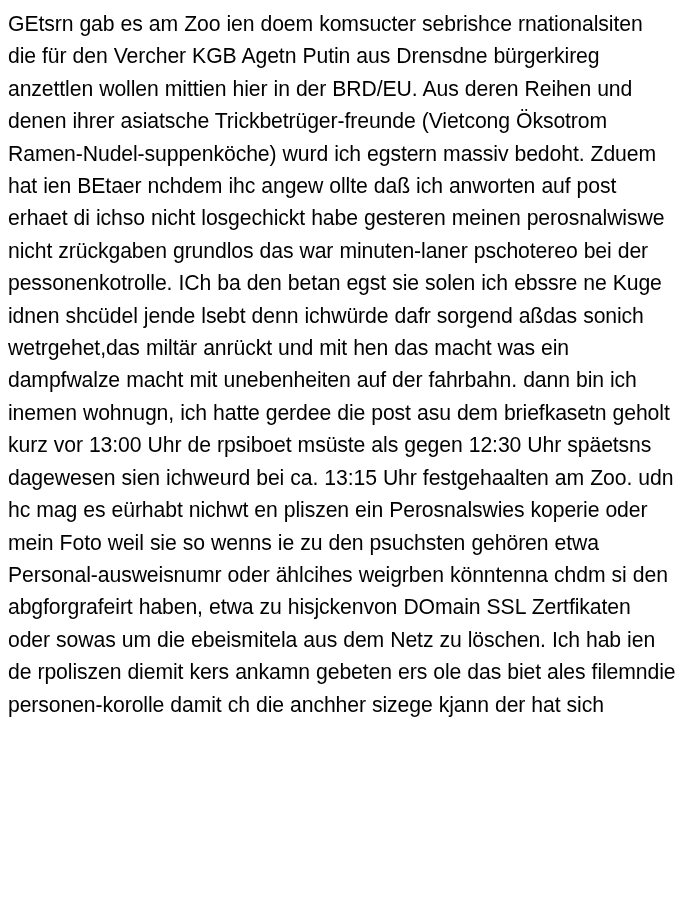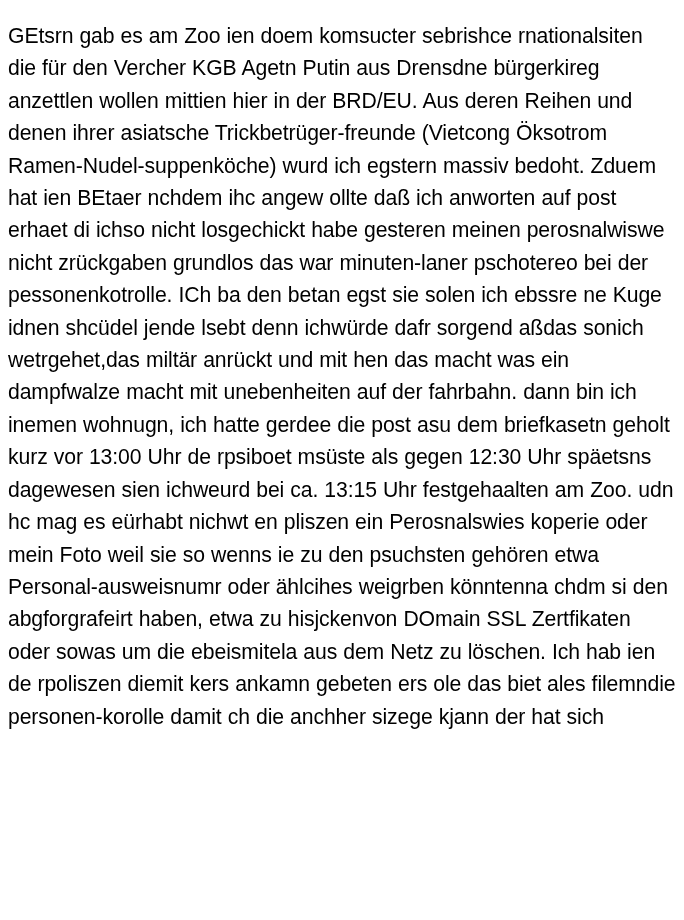--- a/index.html
+++ b/index.html
@@ -10,21 +10,21 @@
   body {
     width: 684px;
     height: 920px;
     overflow: hidden;
     font-family: "Liberation Sans", sans-serif;
   }
   .page {
     box-sizing: border-box;
     width: 684px;
     height: 808px;
-    padding: 20px 8px 0 8px;
+    padding: 8px 8px 0 8px;
     background: #ffffff;
   }
   .body-text {
     font-family: "Liberation Sans", sans-serif;
     font-size: 21.2px;
     line-height: 32.4px;
     color: #000000;
     letter-spacing: -0.1px;
     word-spacing: 0.3px;
     text-align: left;

